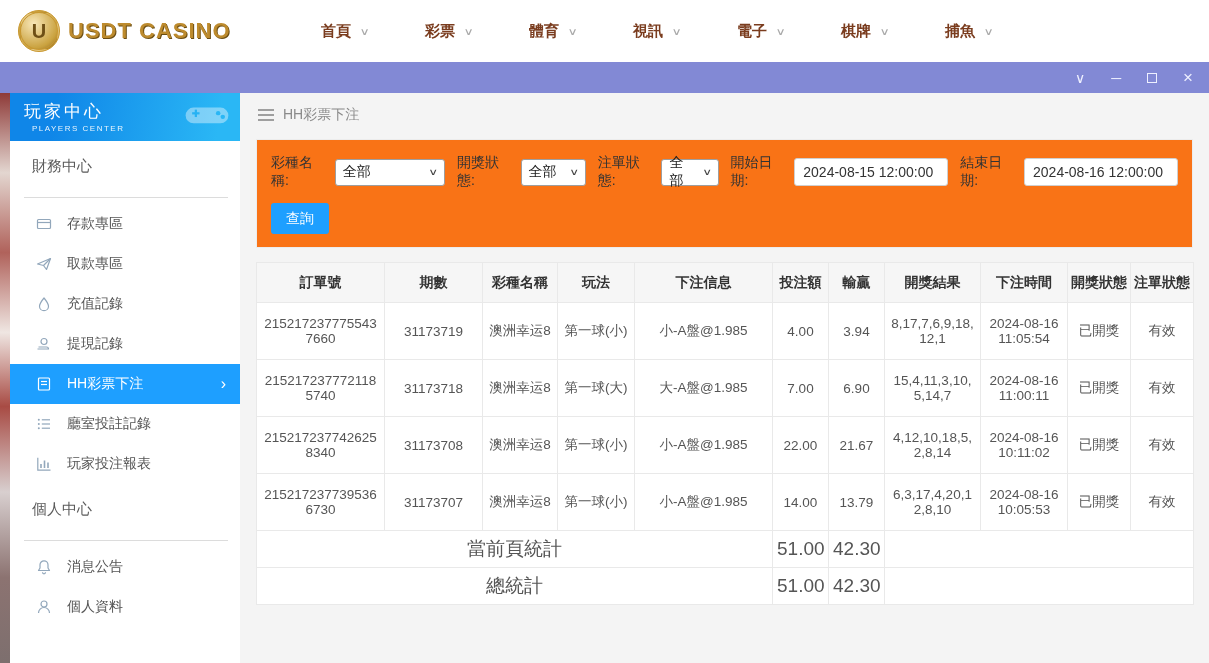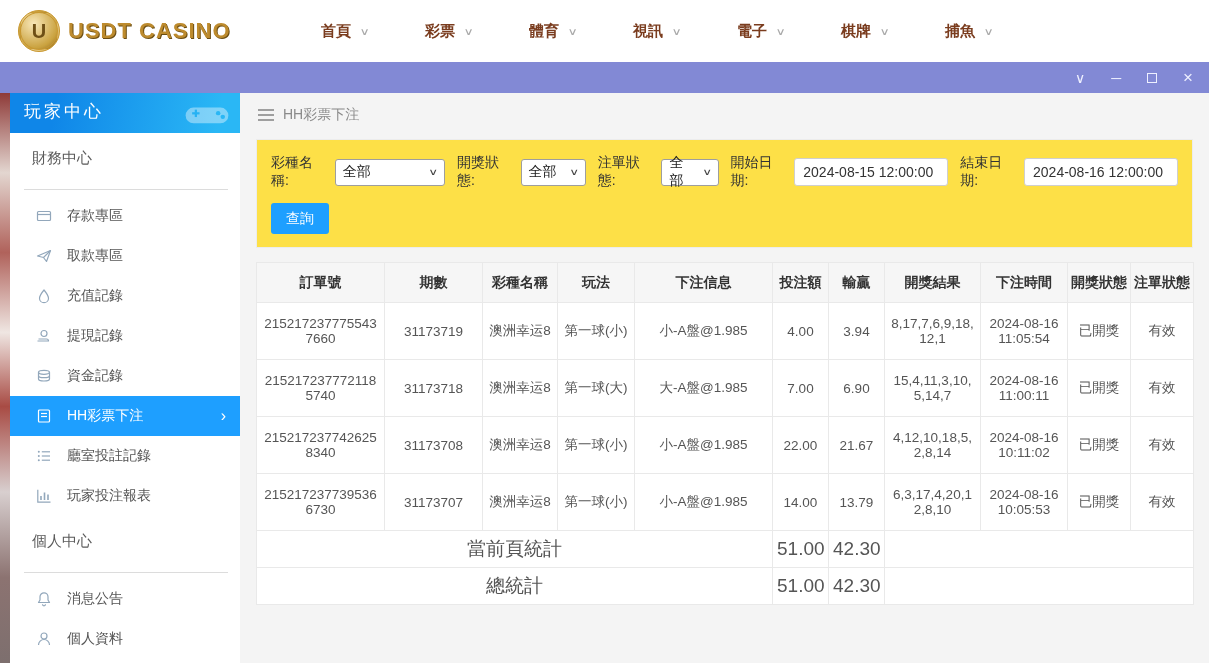--- a/index.html
+++ b/index.html
@@ -27,42 +27,42 @@
   .tb-box { width:10px; height:10px; border:1.5px solid #eef0ff; display:inline-block; cursor:pointer; }
 
   
   .workspace { display:flex; height:570px; }
   .bg-strip { width:10px; background:linear-gradient(180deg,
     #8e3a38 0%, #e3d6d0 14%, #b0625b 28%, #efe6e2 42%, #a84b44 55%,
     #d8cfcf 70%, #8c7371 85%, #7d6f6e 100%); }
 
   
   .sidebar { width:230px; background:#fff; display:flex; flex-direction:column; flex-shrink:0; }
-  .sidebar-header { height:40px; background:linear-gradient(100deg,#0f86e8 20%,#2ab7f5 90%);
+  .sidebar-header { height:48px; background:linear-gradient(100deg,#0f86e8 20%,#2ab7f5 90%);
     color:#fff; padding:7px 14px; position:relative; flex-shrink:0; }
   .sh-title { font-size:17px; letter-spacing:3px; }
-  .sh-sub { font-size:8px; letter-spacing:1.5px; opacity:.9; margin-top:15px;padding-left:8px; }
+  .sh-sub { font-size:8px; letter-spacing:1.5px; opacity:.9; margin-top:1px;padding-left:8px; }
   .gamepad { position:absolute; right:10px; top:9px; opacity:.4; }
   .section-heading { margin:16px 12px 0 14px; padding:0 0 21px 8px;
     border-bottom:1px solid #dcdcdc; color:#5a5a5a; font-size:15px; }
   .menu-list { margin-top:6px; }
   .menu-item { height:40px; display:flex; align-items:center; gap:15px; padding-left:26px;
     font-size:14px; color:#555; cursor:pointer; position:relative; }
   .menu-item svg { color:#92a7bb; flex-shrink:0; }
   .menu-item.active { background:#1e9fff; color:#fff; }
   .menu-item.active svg { color:#fff; }
   .menu-chev { position:absolute; right:14px; color:#fff; font-size:16px; }
 
   
   .main { flex:1; background:#f4f4f4; overflow:hidden; }
   .breadcrumb { height:44px; display:flex; align-items:center; gap:9px; padding:0 18px;
     color:#8a8a8a; font-size:14px; }
   .breadcrumb svg { color:#8a8a8a; cursor:pointer; }
 
-  .filter-card { margin:2px 16px 0; background:#fde047; border:1px solid #ececec; padding:14px 14px 13px; }
+  .filter-card { margin:2px 16px 0; background:#f97316; border:1px solid #ececec; padding:14px 14px 13px; }
   .filter-row { display:flex; align-items:center; font-size:14px; color:#333; }
   .filter-row label { margin-right:5px; }
   .gap { margin-left:12px; }
   .fake-select { border:1px solid #9e9e9e; border-radius:3px; height:27px; background:#fff;
     display:flex; align-items:center; justify-content:space-between; padding:0 7px;
     cursor:pointer; font-size:14px; color:#222; }
   .sel-caret { font-size:9px; color:#444; margin-left:8px; transform:scaleX(1.5); }
   .w-lottery { width:112px; } .w-draw { width:66px; } .w-order { width:58px; }
   .date-input { height:28px; width:154px; border:1px solid #cfcfcf; border-radius:3px;
     padding:0 8px; font-size:14px; color:#333; font-family:"Liberation Sans",sans-serif; background:#fff; }
@@ -164,28 +164,20 @@
             <path d="M8 2 C8 2 3.5 7.5 3.5 10.2 A4.5 4.5 0 0 0 12.5 10.2 C12.5 7.5 8 2 8 2 Z" stroke="currentColor" stroke-width="1.2" stroke-linejoin="round"></path>
           </svg>
         <span>充值記錄</span>
       </div>
       <div class="menu-item">
         <svg width="16" height="16" viewBox="0 0 16 16" fill="none">
             <circle cx="8" cy="5.5" r="3" stroke="currentColor" stroke-width="1.2"></circle>
             <path d="M2.5 11 h8 a2 2 0 0 1 2 2 h-11" stroke="currentColor" stroke-width="1.2" stroke-linejoin="round"></path>
           </svg>
         <span>提現記錄</span>
-      </div>
-      <div class="menu-item">
-        <svg width="16" height="16" viewBox="0 0 16 16" fill="none">
-            <ellipse cx="8" cy="4.3" rx="5.5" ry="2" stroke="currentColor" stroke-width="1.2"></ellipse>
-            <path d="M2.5 4.3 V11 c0 1.1 2.5 2 5.5 2 s5.5 -.9 5.5 -2 V4.3" stroke="currentColor" stroke-width="1.2"></path>
-            <path d="M2.5 7.7 c0 1.1 2.5 2 5.5 2 s5.5 -.9 5.5 -2" stroke="currentColor" stroke-width="1.2"></path>
-          </svg>
-        <span>資金記錄</span>
       </div>
       <div class="menu-item active">
         <svg width="16" height="16" viewBox="0 0 16 16" fill="none">
             <rect x="2.5" y="2" width="11" height="12" rx="1" stroke="currentColor" stroke-width="1.2"></rect>
             <line x1="5" y1="5.5" x2="11" y2="5.5" stroke="currentColor" stroke-width="1.2"></line>
             <line x1="5" y1="8.5" x2="11" y2="8.5" stroke="currentColor" stroke-width="1.2"></line>
           </svg>
         <span>HH彩票下注</span>
         <span class="menu-chev">›</span>
       </div>

